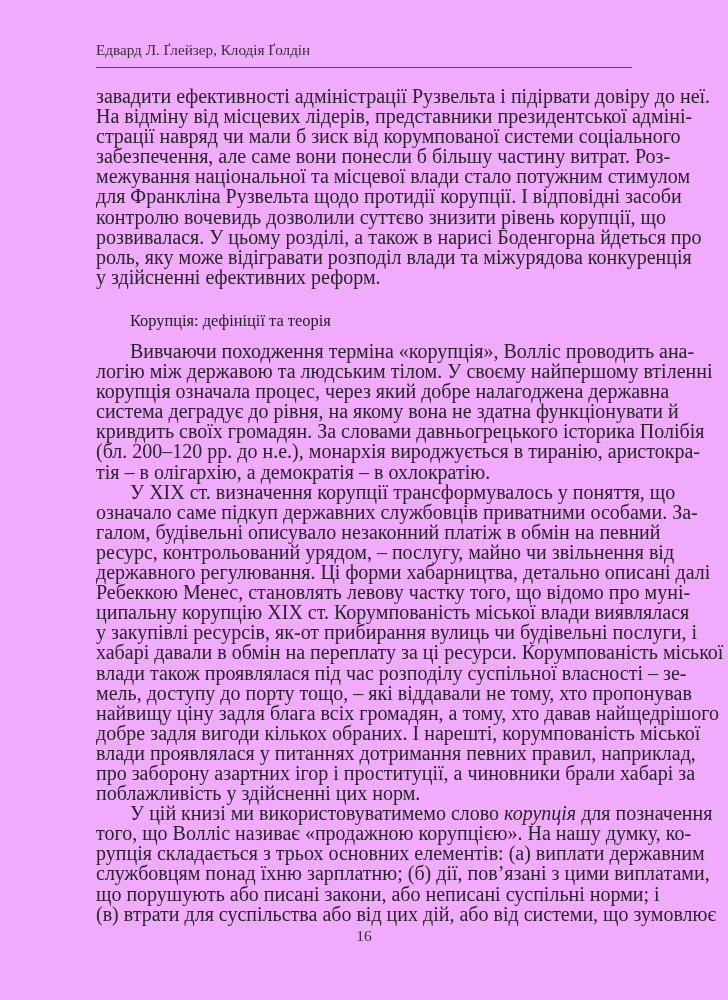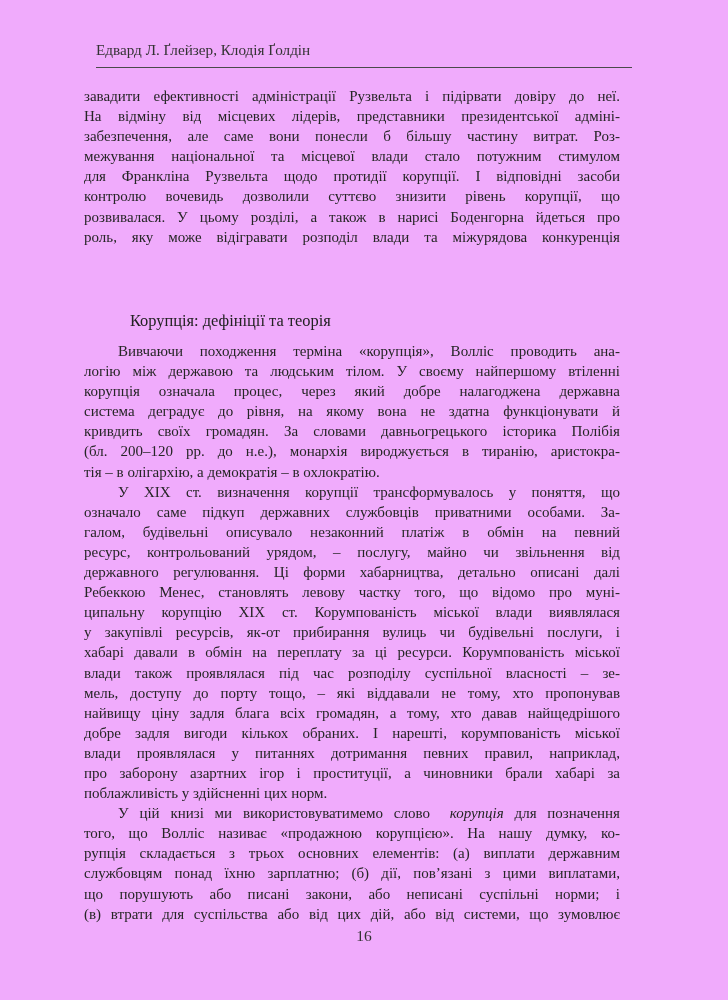--- a/index.html
+++ b/index.html
@@ -34,23 +34,23 @@
   .head-rule {
     position: absolute;
     left: 96px;
     top: 67px;
     width: 536px;
     height: 0;
     border-top: 1.3px solid #4a4a4a;
   }
   .body-block {
     position: absolute;
-    left: 84px;
+    left: 96px;
     width: 536px;
-    font-size: 15px;
+    font-size: 20px;
     line-height: 20.1px;
   }
   .line {
     display: block;
     height: 20.1px;
     white-space: nowrap;
     text-align: justify;
     text-align-last: justify;
     overflow: visible;
   }
@@ -73,39 +73,41 @@
   }
   .folio {
     position: absolute;
     left: 0;
     width: 728px;
     top: 927px;
     text-align: center;
     font-size: 15.5px;
     color: #333;
   }
-  em { font-style: italic; margin-left: 9px; }
+  em { font-style: italic; }
 </style>
 </head>
 <body>
 
 <div class="page">
 
   <div class="running-head">Едвард Л. Ґлейзер, Клодія Ґолдін</div>
   <div class="head-rule"></div>
 
   <div class="body-block" style="top:86px;">
     <span class="line">завадити ефективності адміністрації Рузвельта і підірвати довіру до неї.</span>
     <span class="line">На відміну від місцевих лідерів, представники президентської адміні-</span>
+    <span class="line">страції навряд чи мали б зиск від корумпованої системи соціального</span>
     <span class="line">забезпечення, але саме вони понесли б більшу частину витрат. Роз-</span>
     <span class="line">межування національної та місцевої влади стало потужним стимулом</span>
     <span class="line">для Франкліна Рузвельта щодо протидії корупції. І відповідні засоби</span>
     <span class="line">контролю вочевидь дозволили суттєво знизити рівень корупції, що</span>
     <span class="line">розвивалася. У цьому розділі, а також в нарисі Боденгорна йдеться про</span>
     <span class="line">роль, яку може відігравати розподіл влади та міжурядова конкуренція</span>
+    <span class="line last">у здійсненні ефективних реформ.</span>
   </div>
 
   <div class="heading">Корупція: дефініції та теорія</div>
 
   <div class="body-block" style="top:341px;">
     <span class="line indent">Вивчаючи походження терміна «корупція», Волліс проводить ана-</span>
     <span class="line">логію між державою та людським тілом. У своєму найпершому втіленні</span>
     <span class="line">корупція означала процес, через який добре налагоджена державна</span>
     <span class="line">система деградує до рівня, на якому вона не здатна функціонувати й</span>
     <span class="line">кривдить своїх громадян. За словами давньогрецького історика Полібія</span>

